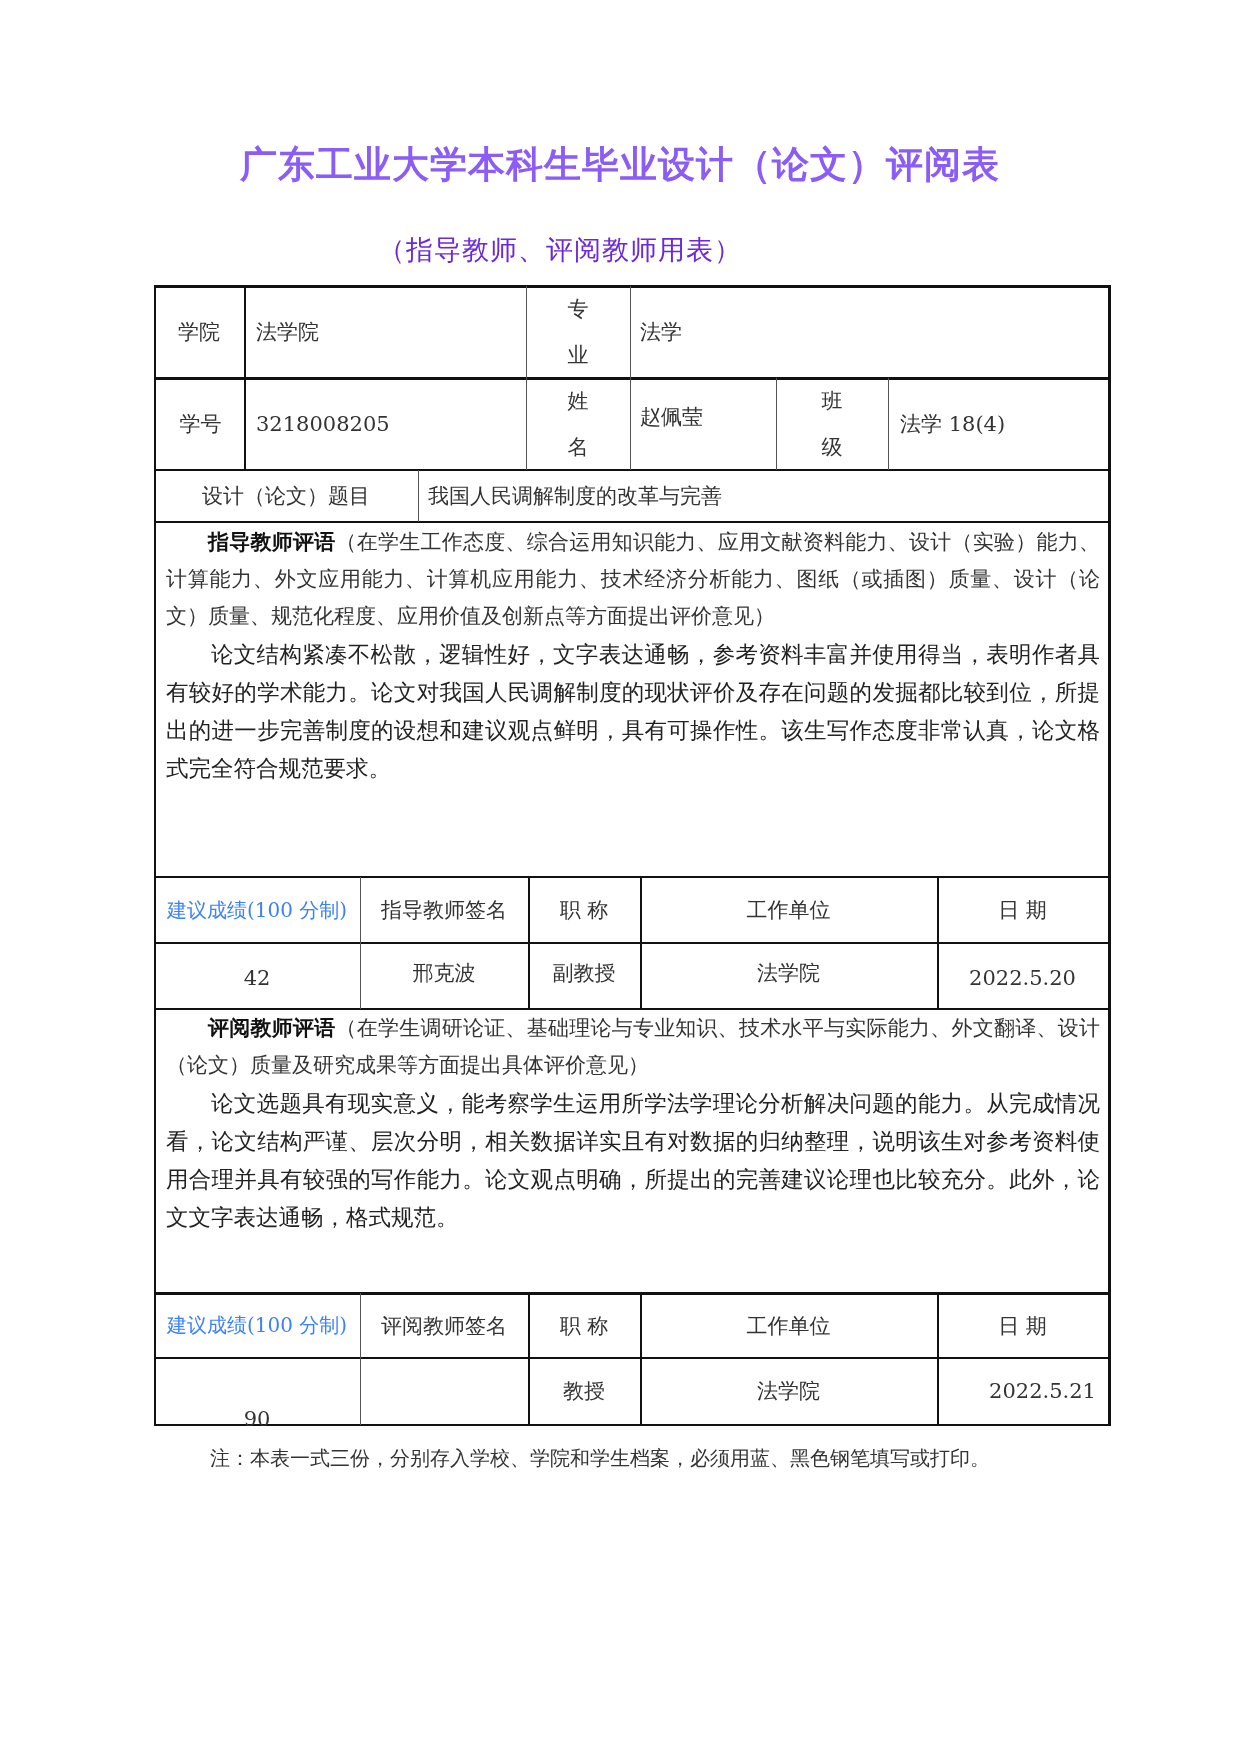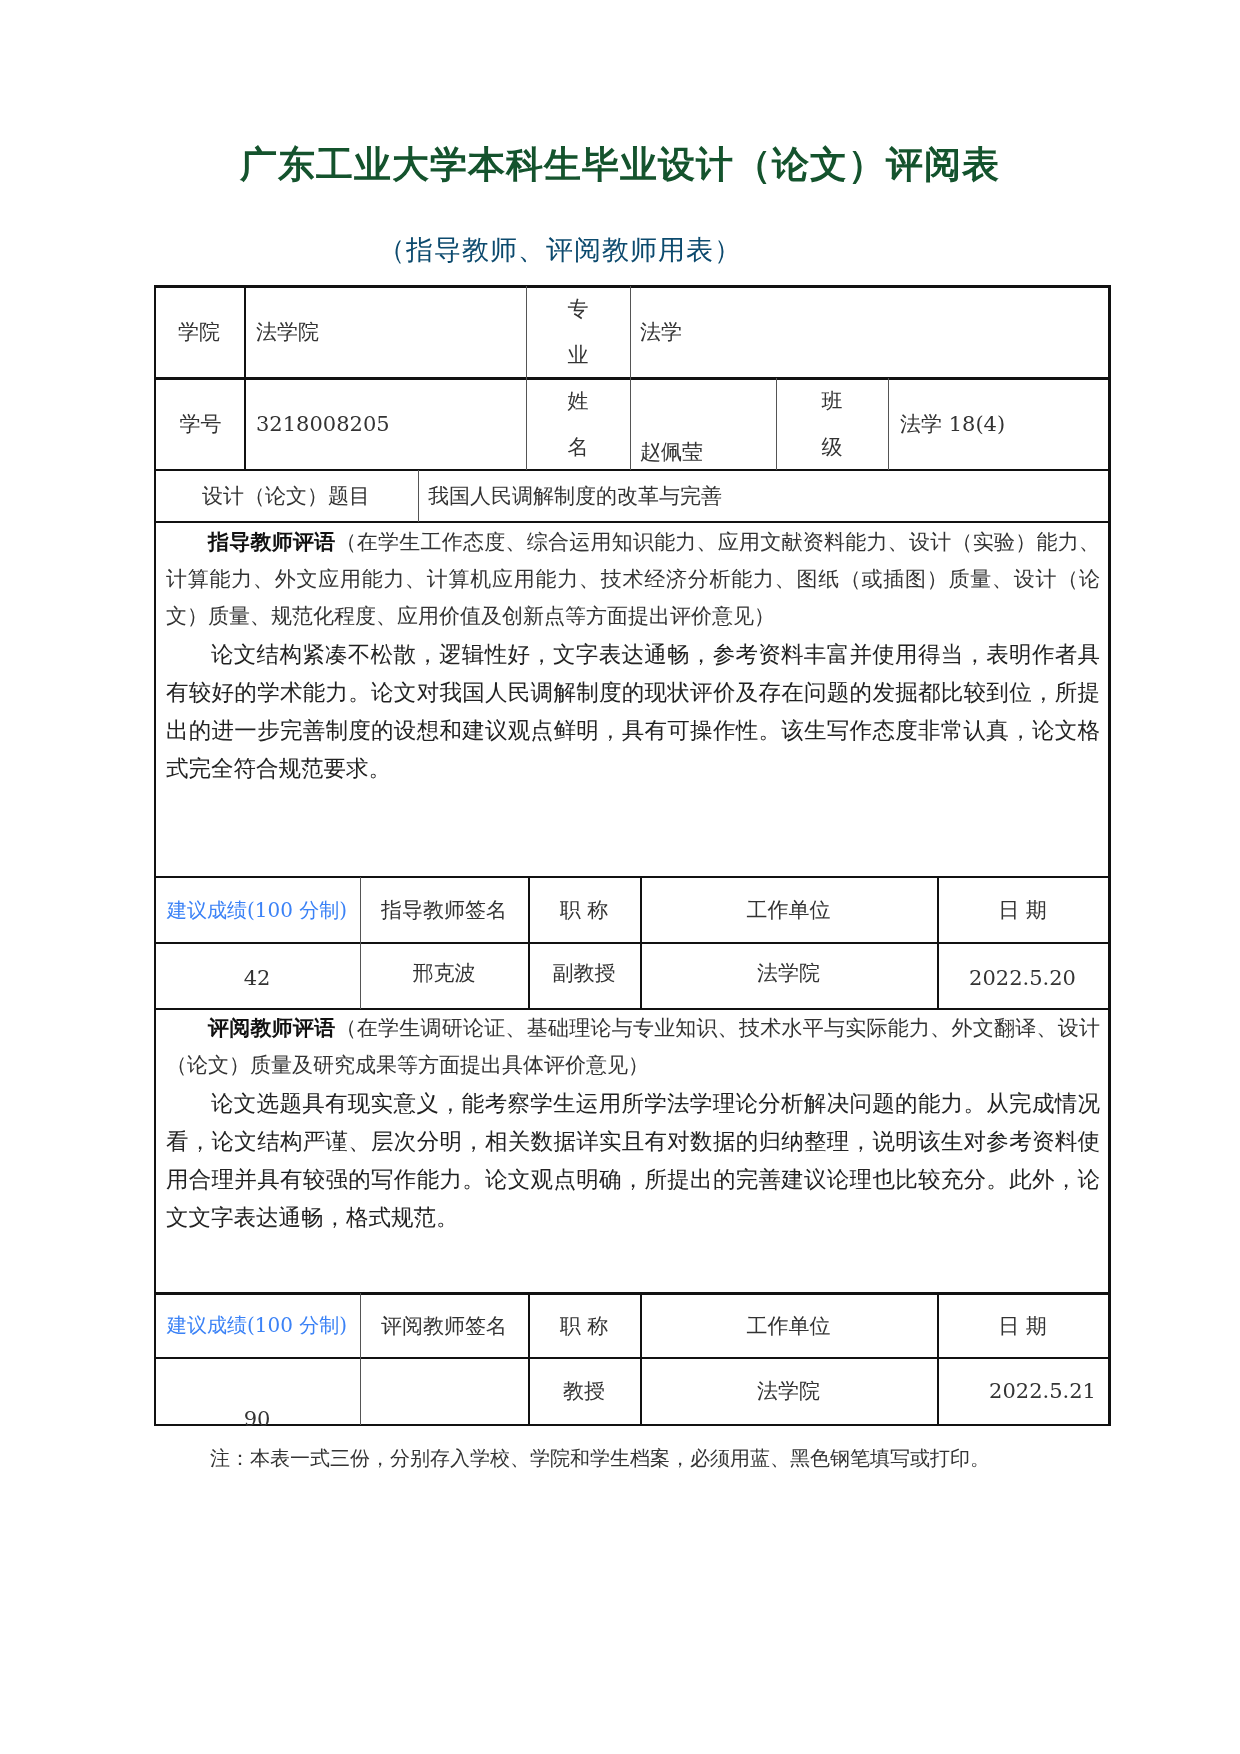--- a/index.html
+++ b/index.html
@@ -1,22 +1,22 @@
 <!DOCTYPE html>
 <html><head>
 <meta charset="utf-8">
 <style>
   html, body { margin: 0; padding: 0; background: #ffffff; }
   body { width: 1240px; height: 1754px; position: relative; overflow: hidden;
          font-family: "DejaVu Serif", "Liberation Serif", serif; color: #222; }
   .title { position: absolute; top: 140px; left: 0; width: 1240px; text-align: center;
            font-family: "DejaVu Sans", "Liberation Sans", sans-serif; font-weight: bold;
-           font-size: 37px; letter-spacing: 1px; color: #14532d; }
+           font-size: 37px; letter-spacing: 1px; color: #8b5cf6; }
   .subtitle { position: absolute; top: 232px; left: 0; width: 1120px; text-align: center;
-              font-size: 27px; color: #0c4a6e; letter-spacing: 1px; }
+              font-size: 27px; color: #6d28d9; letter-spacing: 1px; }
   .box { position: absolute; box-sizing: border-box; }
   .cell { position: absolute; box-sizing: border-box; display: flex; align-items: center;
           font-size: 21px; color: #333; }
   .center { justify-content: center; text-align: center; }
   .hline { position: absolute; height: 0; border-top: 2px solid #111; }
   .hline.thick { border-top-width: 3px; }
   .vline { position: absolute; width: 0; border-left: 1.5px solid #555; }
   .vline.dark { border-left: 2px solid #111; }
   .vstack { flex-direction: column; justify-content: center; line-height: 46px; }
   .para { position: absolute; font-size: 21px; line-height: 37px; color: #333; text-align: justify; }
@@ -68,21 +68,21 @@
   <span>业</span>
 </div>
 <div class="cell" style="left:640px; top:286px; width:460px; height:92px;">法学</div>
 
 <div class="cell center" style="left:154px; top:378px; width:93px; height:92px;">学号</div>
 <div class="cell" style="left:256px; top:378px; width:260px; height:92px;">3218008205</div>
 <div class="cell center vstack" style="left:526px; top:378px; width:104px; height:92px;">
   <span>姓</span>
   <span>名</span>
 </div>
-<div class="cell" style="left:640px; top:378px; width:136px; height:78px;margin-top:35px;">赵佩莹</div>
+<div class="cell" style="left:640px; top:378px; width:136px; height:78px;">赵佩莹</div>
 <div class="cell center vstack" style="left:776px; top:378px; width:112px; height:92px;">
   <span>班</span>
   <span>级</span>
 </div>
 <div class="cell" style="left:900px; top:378px; width:200px; height:92px;">法学 18(4)</div>
 
 <div class="cell center" style="left:154px; top:470px; width:264px; height:52px;">设计（论文）题目</div>
 <div class="cell" style="left:428px; top:470px; width:670px; height:52px;">我国人民调解制度的改革与完善</div>
 
 <div class="para" style="left:166px; top:524px; width:934px;">

